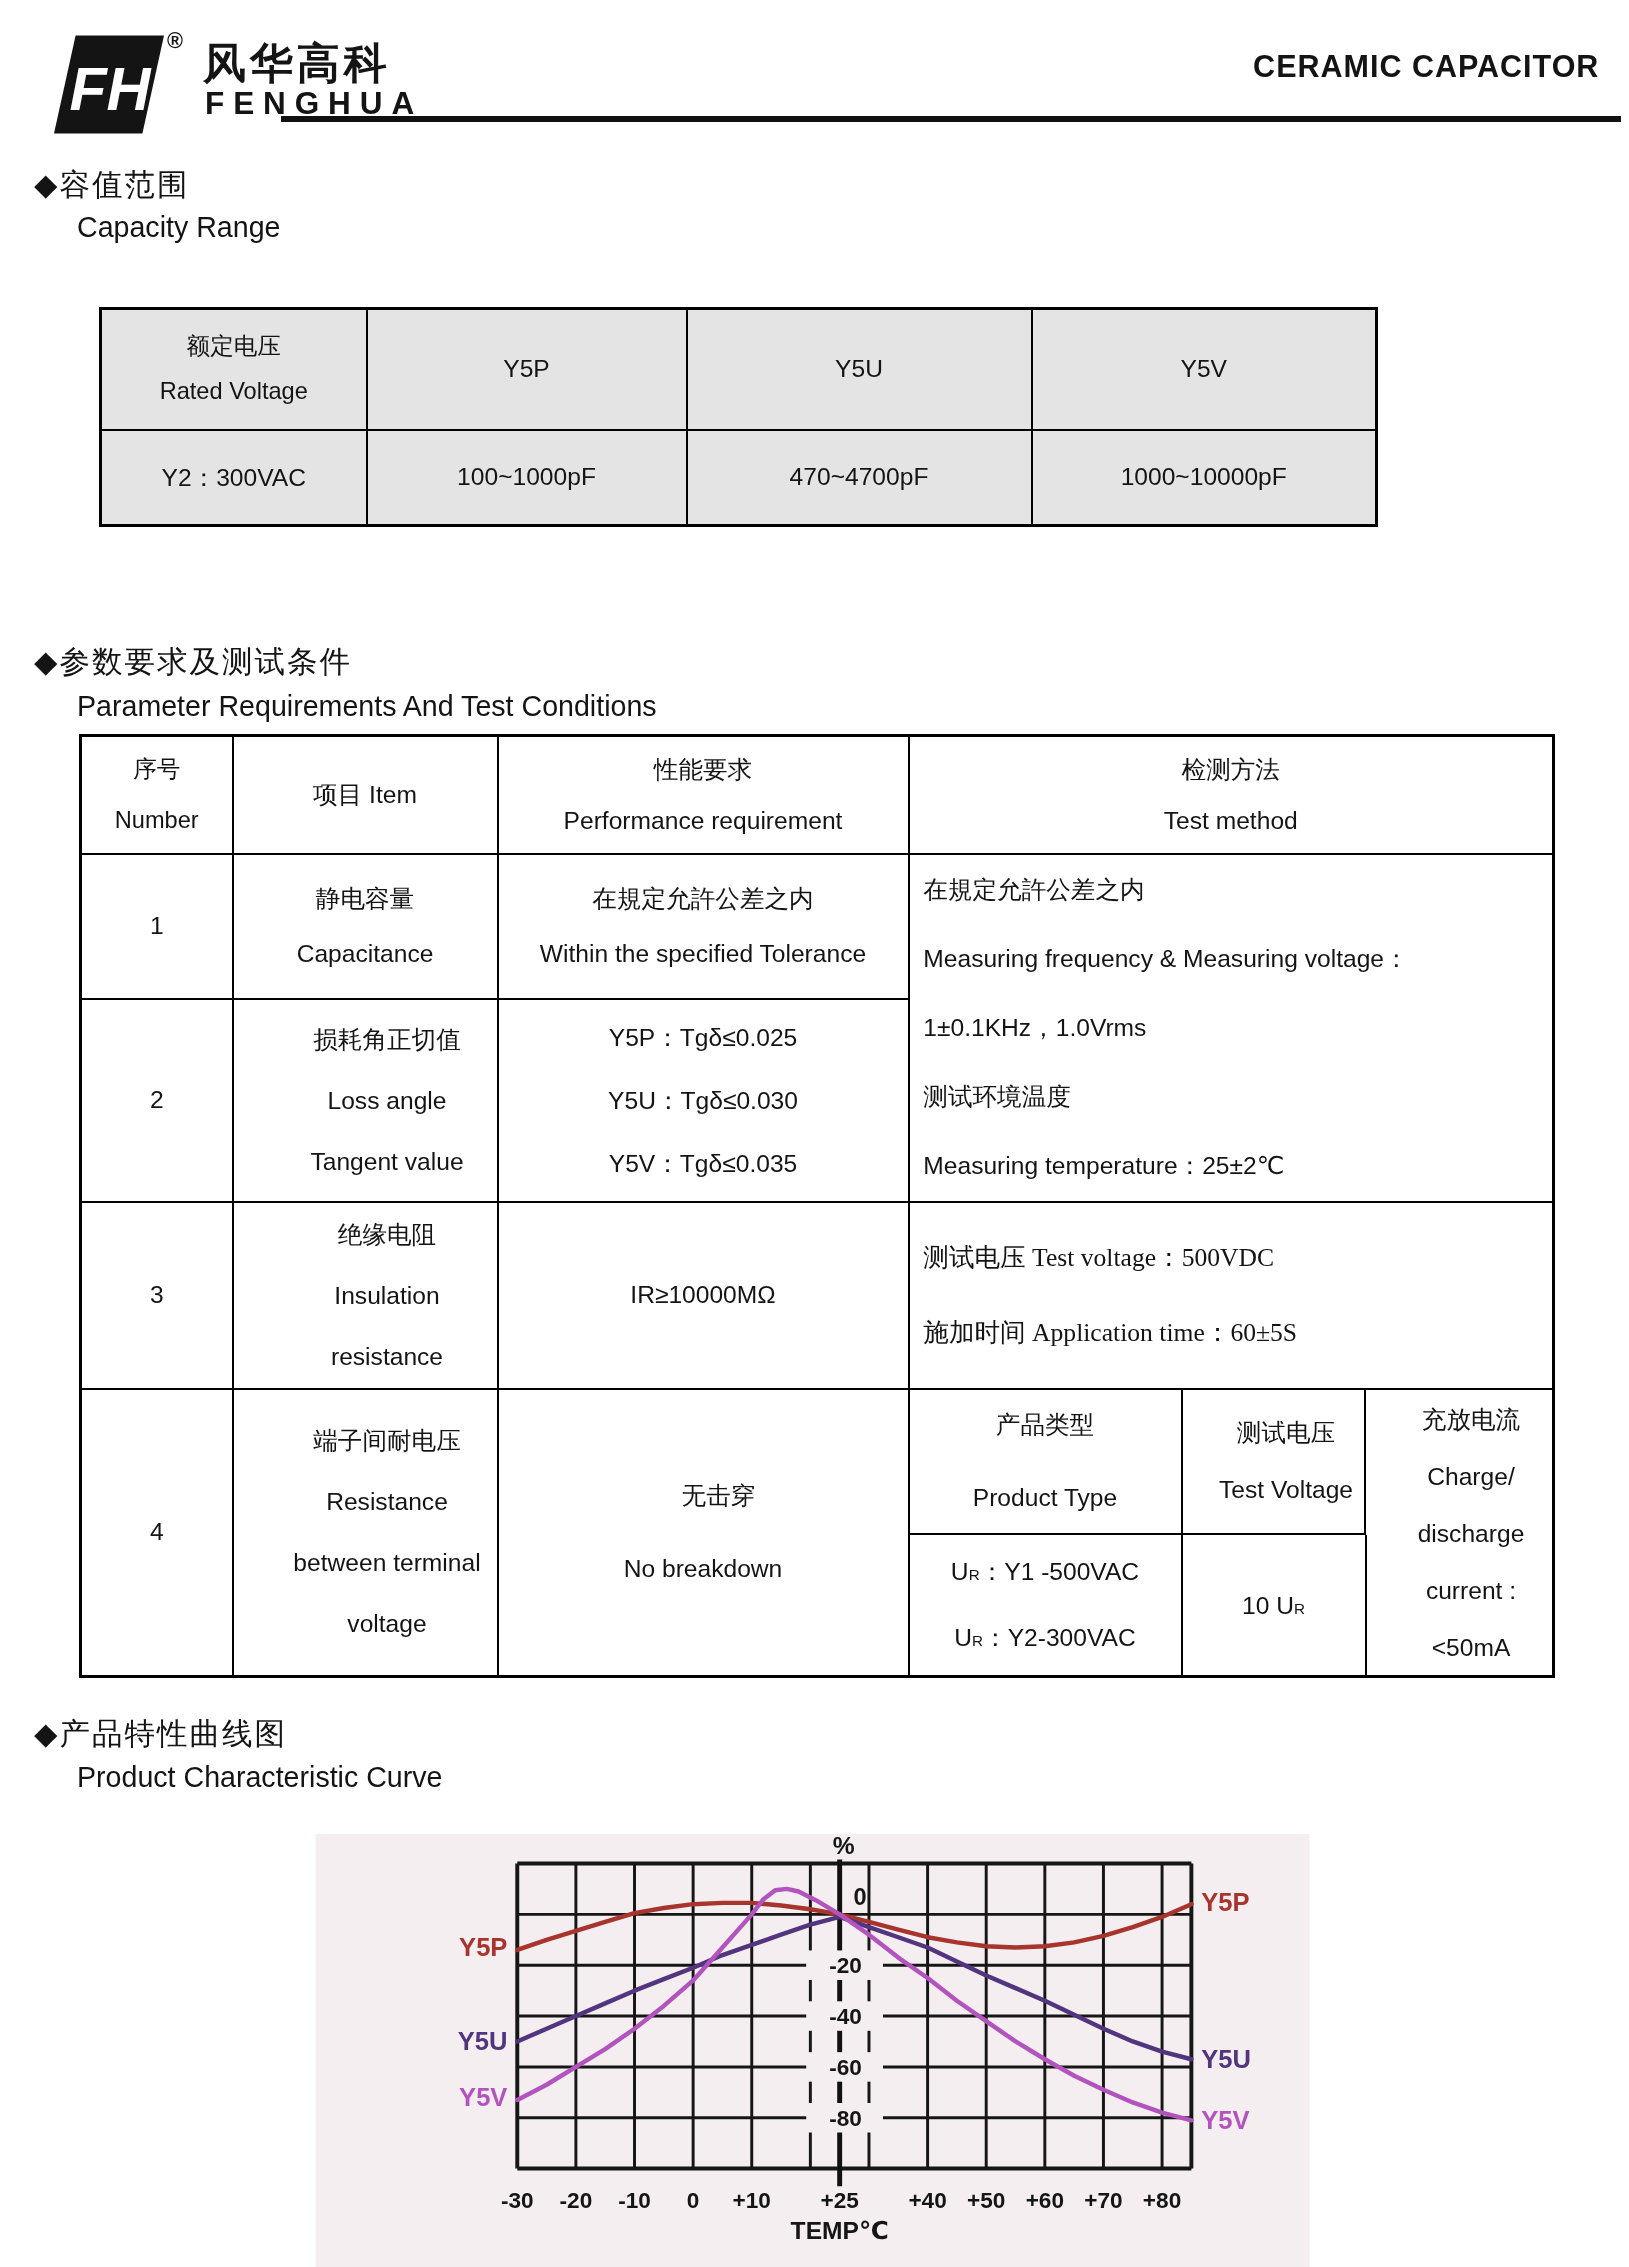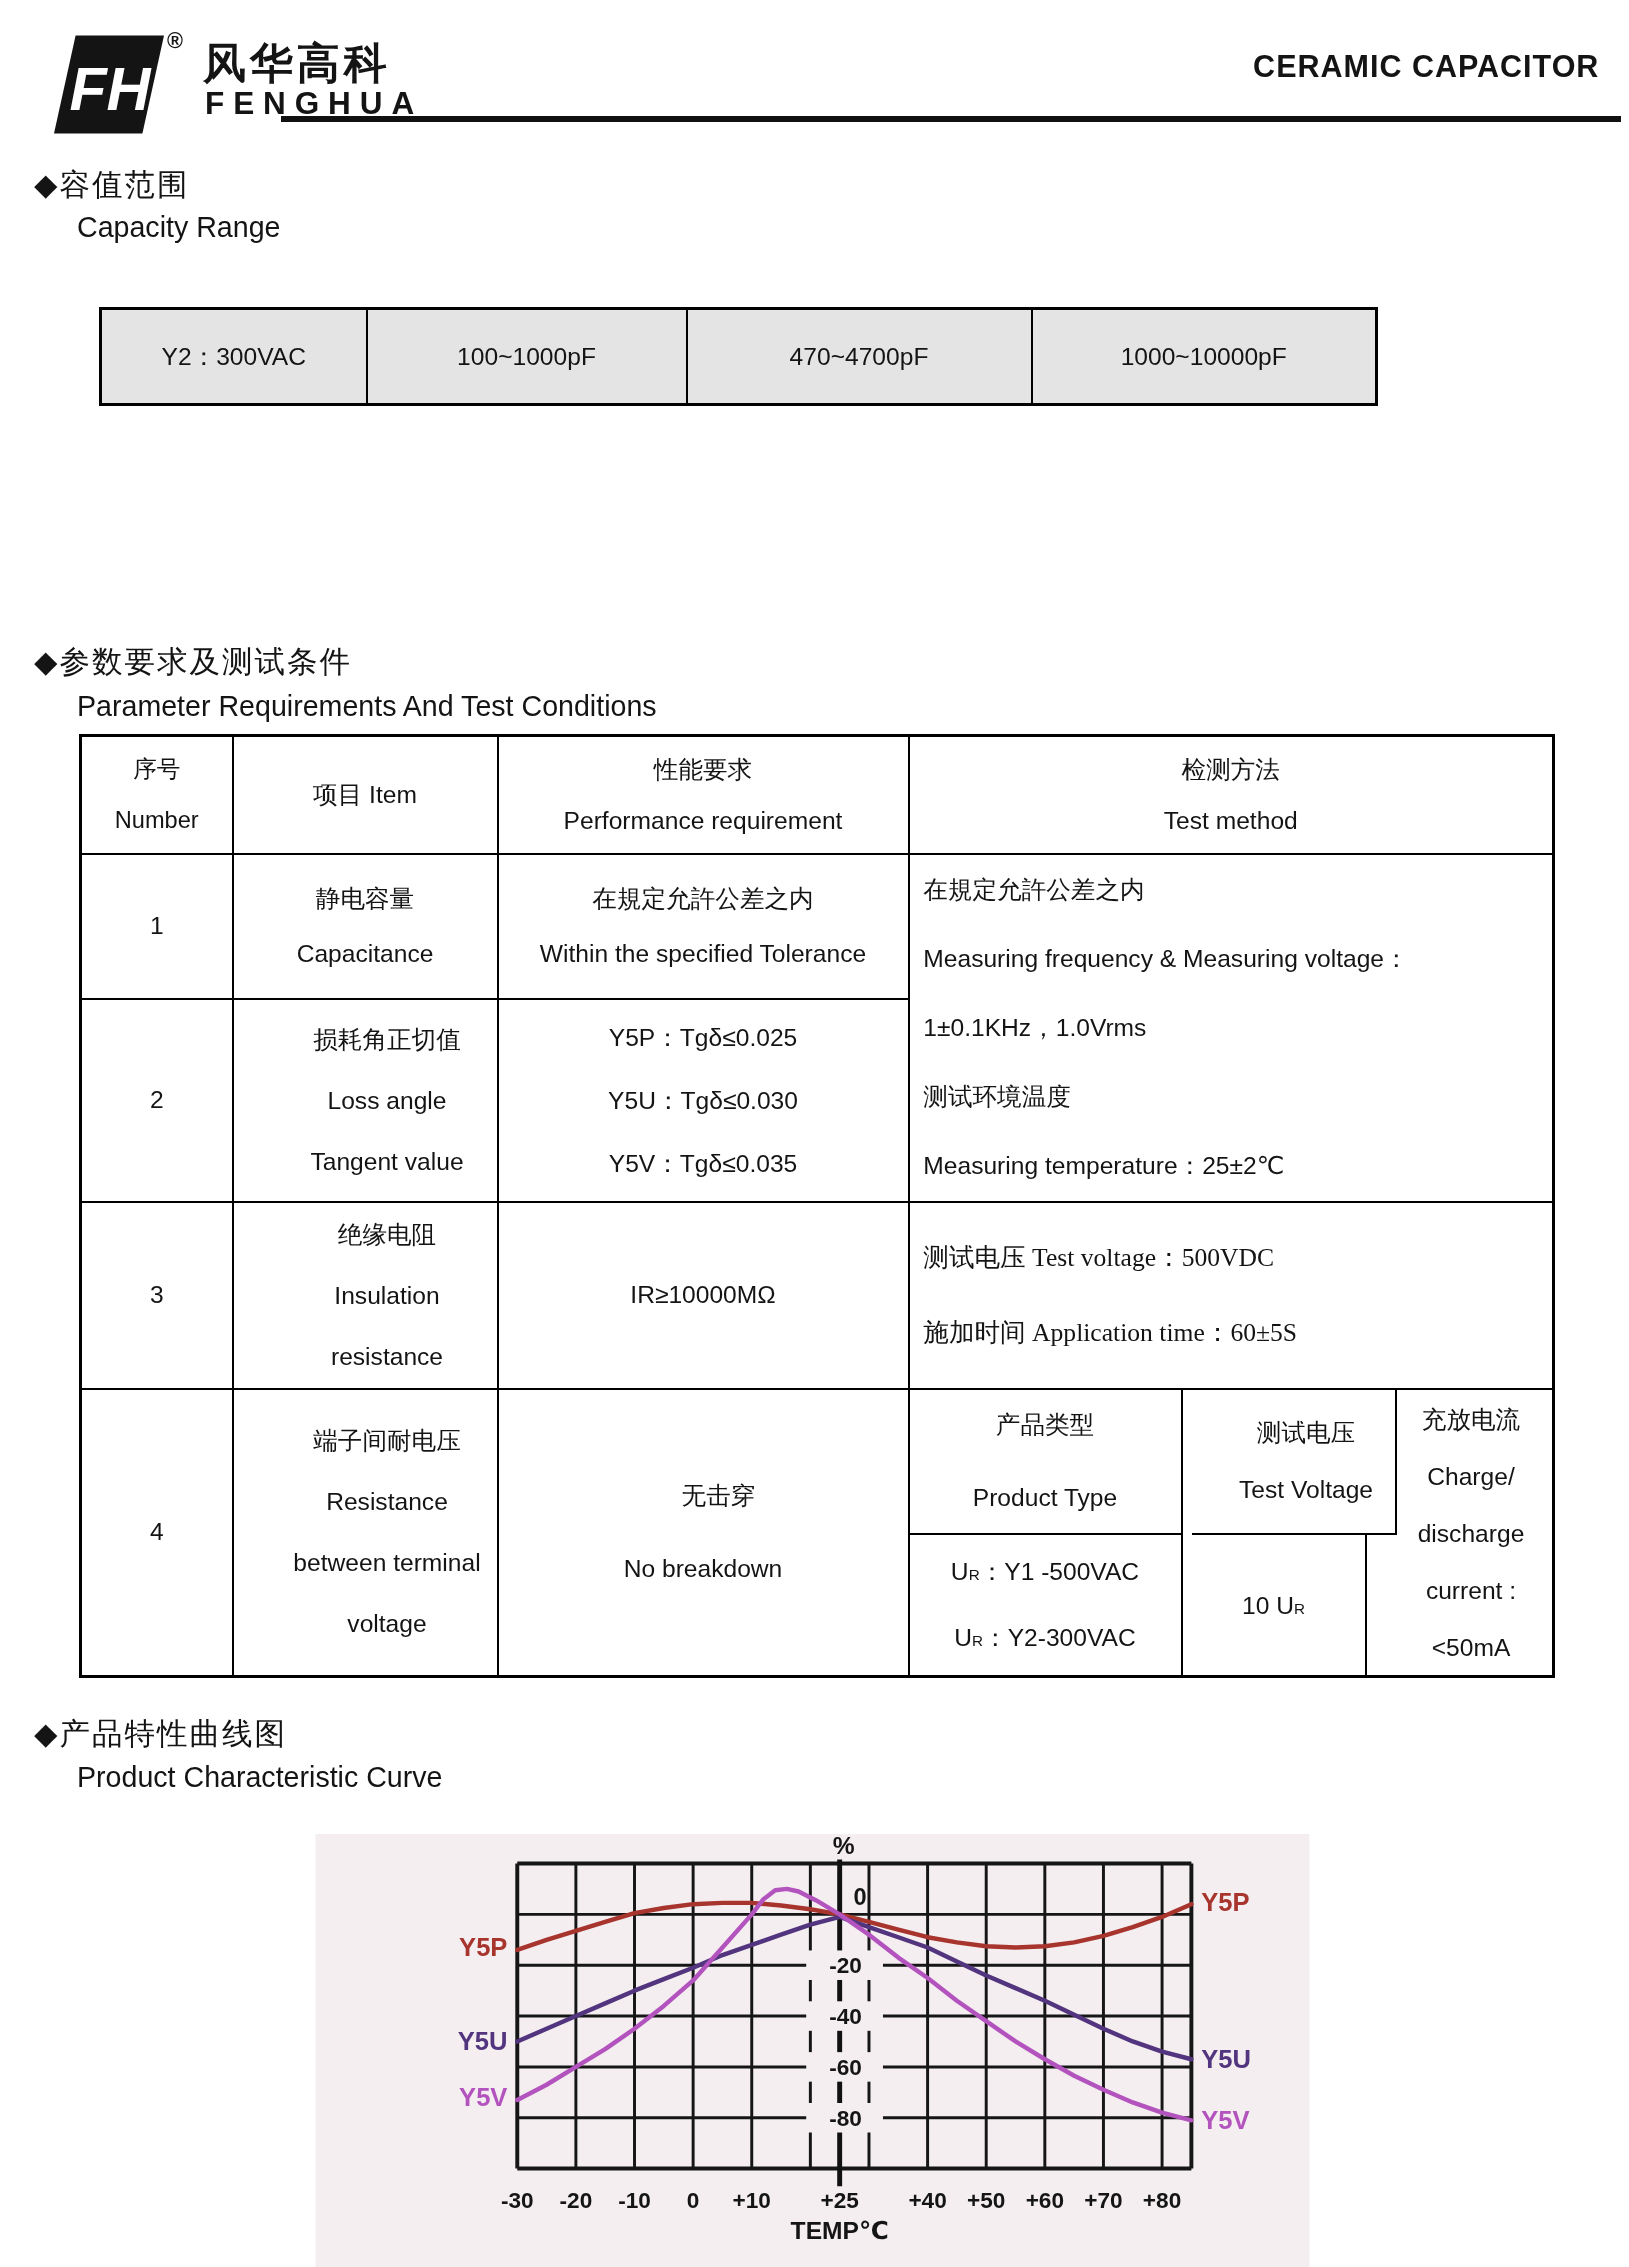--- a/index.html
+++ b/index.html
@@ -63,20 +63,29 @@
   <div class="abs sec-en" style="left:77px;top:211px;">Capacity Range</div>
 
   <table class="t" style="left:99px;top:307px;width:1276px;">
     <colgroup>
         <col style="width:266px">
         <col style="width:320px">
         <col style="width:345px">
         <col style="width:345px">
       </colgroup>
     <tbody>
+        <tr style="height:121px;">
+      <th class="gray fs24 lh46">
+        <div>额定电压</div>
+        <div>Rated Voltage</div>
+      </th>
+      <th class="gray fs25">Y5P</th>
+      <th class="gray fs25">Y5U</th>
+      <th class="gray fs25">Y5V</th>
+    </tr>
     <tr style="height:96px;">
       <td class="gray fs25">Y2：300VAC</td>
       <td class="gray fs25">100~1000pF</td>
       <td class="gray fs25">470~4700pF</td>
       <td class="gray fs25">1000~10000pF</td>
     </tr>
   </tbody>
     </table>
 
   <div class="abs sec-cn" style="left:34px;top:642px;">
@@ -165,21 +174,21 @@
       </td>
       <td class="fs25 lh74">
         <div class="serif">无击穿</div>
         <div>No breakdown</div>
       </td>
       <td id="method4">
         <div class="cell br bb fs25 lh58" style="left:0;top:0;width:273px;height:145px;gap:16px;">
           <div>产品类型</div>
           <div>Product Type</div>
         </div>
-        <div class="cell br bb fs25 lh58" style="left:282px;top:0;width:205px;height:145px;padding-left:26px;">
+        <div class="cell br bb fs25 lh58" style="left:273px;top:0;width:183px;height:145px;padding-left:26px;">
           <div>测试电压</div>
           <div>Test Voltage</div>
         </div>
         <div class="cell fs25 lh58" style="left:478px;top:0;width:167px;height:288px;">
           <div>充放电流</div>
           <div>Charge/</div>
           <div>discharge</div>
           <div>current :</div>
           <div>&lt;50mA</div>
         </div>

